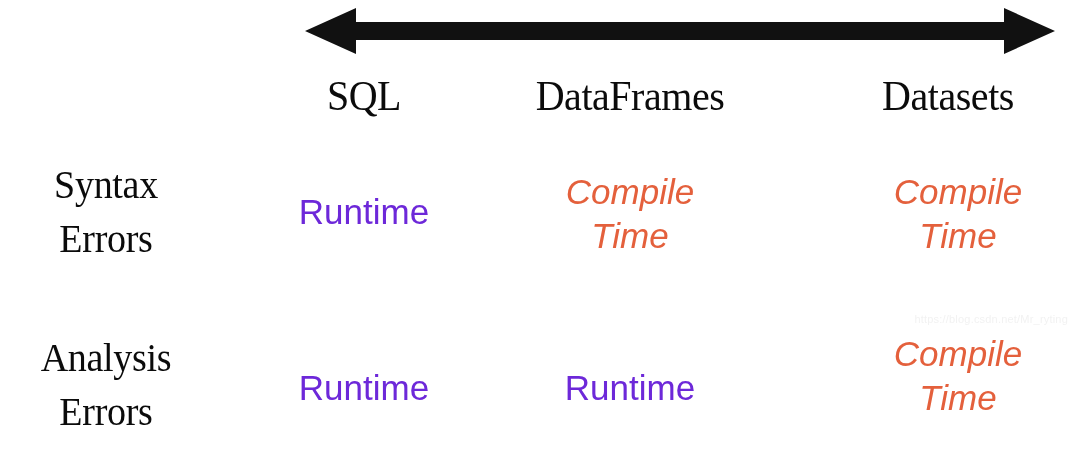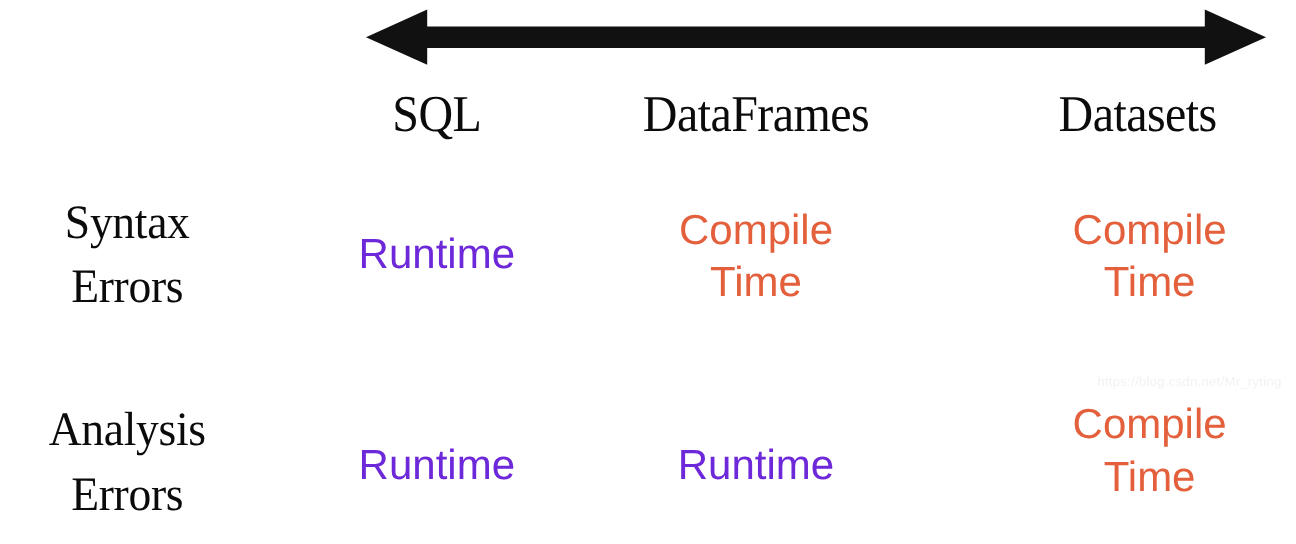--- a/index.html
+++ b/index.html
@@ -72,21 +72,21 @@
   .cell {
     position: absolute;
     text-align: center;
     font-family: "Liberation Sans", sans-serif;
     font-weight: 300;
     font-size: 35px;
     line-height: 44px;
     white-space: pre-line;
   }
   .cell.runtime { color: #6d28d9; }
-  .cell.compile { color: #e4603c; }
+  .cell.compile { color: #e4603c; font-style: italic; }
 
   .cell.col0 { left: 264px; width: 200px; }
   .cell.col1 { left: 520px; width: 220px; }
   .cell.col2 { left: 848px; width: 220px; }
 
   .cell.row0.one-line { top: 190px; }
   .cell.row0.two-line { top: 170px; }
   .cell.row1.one-line { top: 366px; }
   .cell.row1.two-line { top: 332px; }
 

